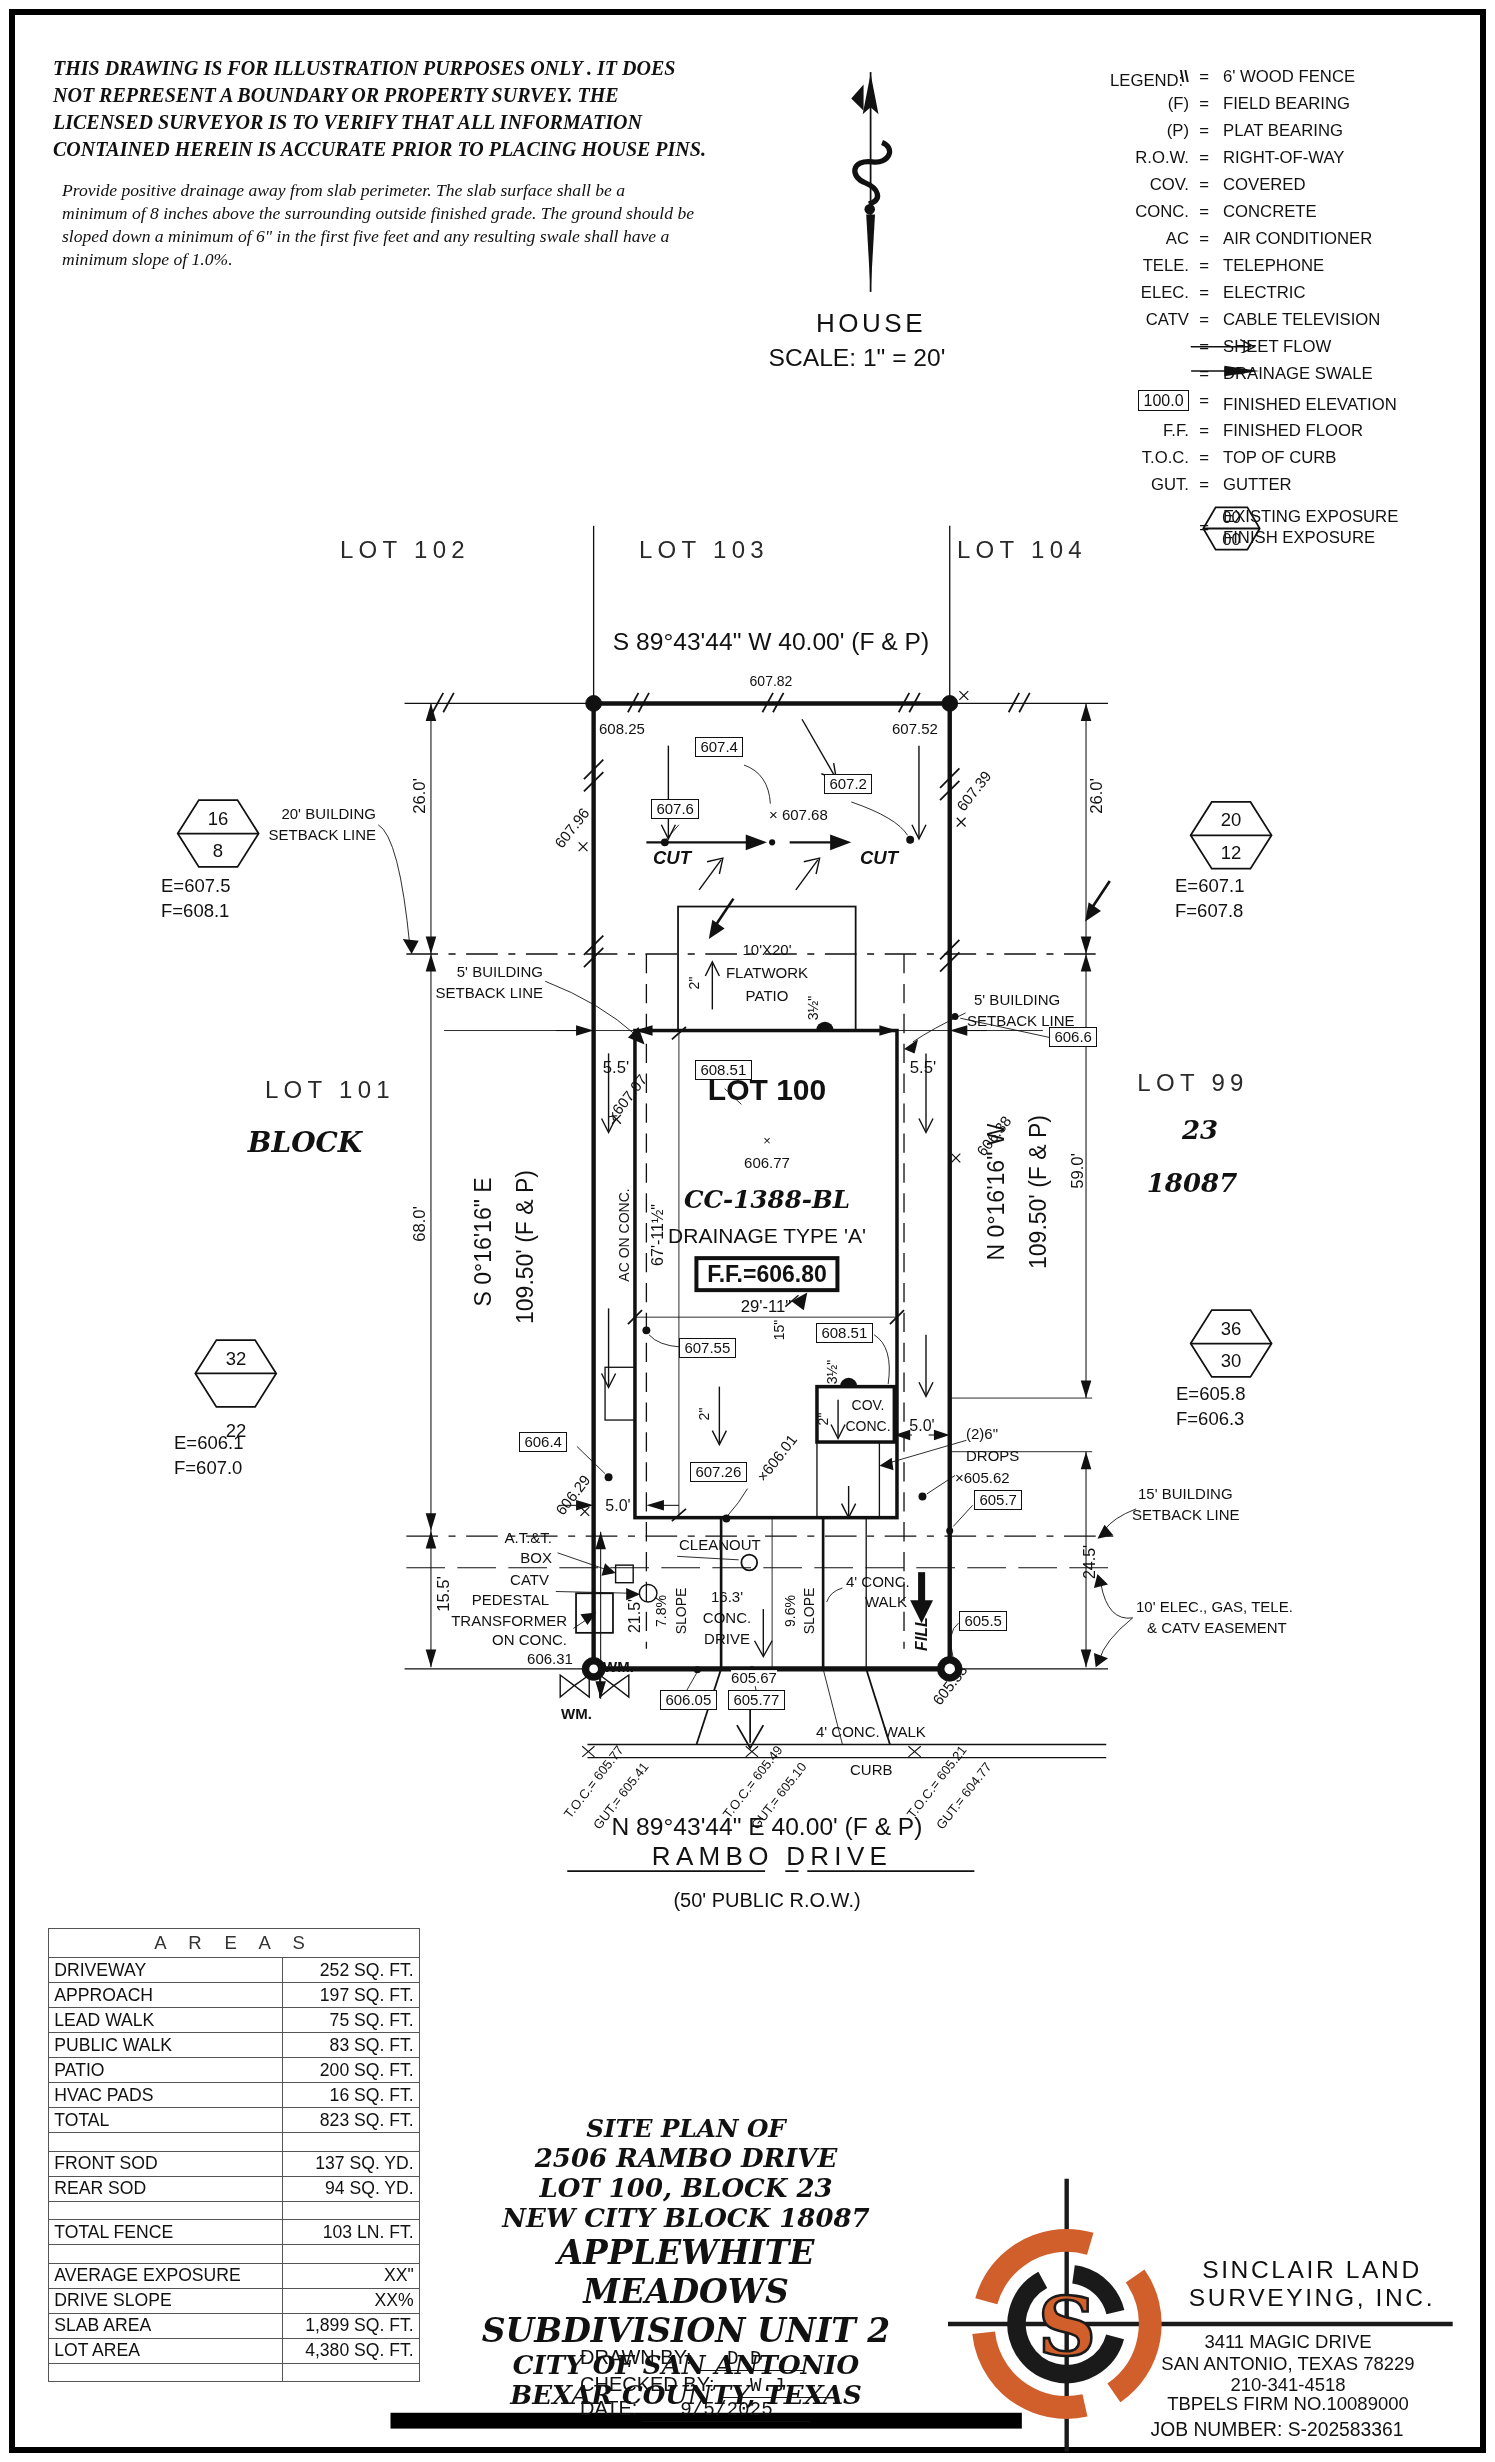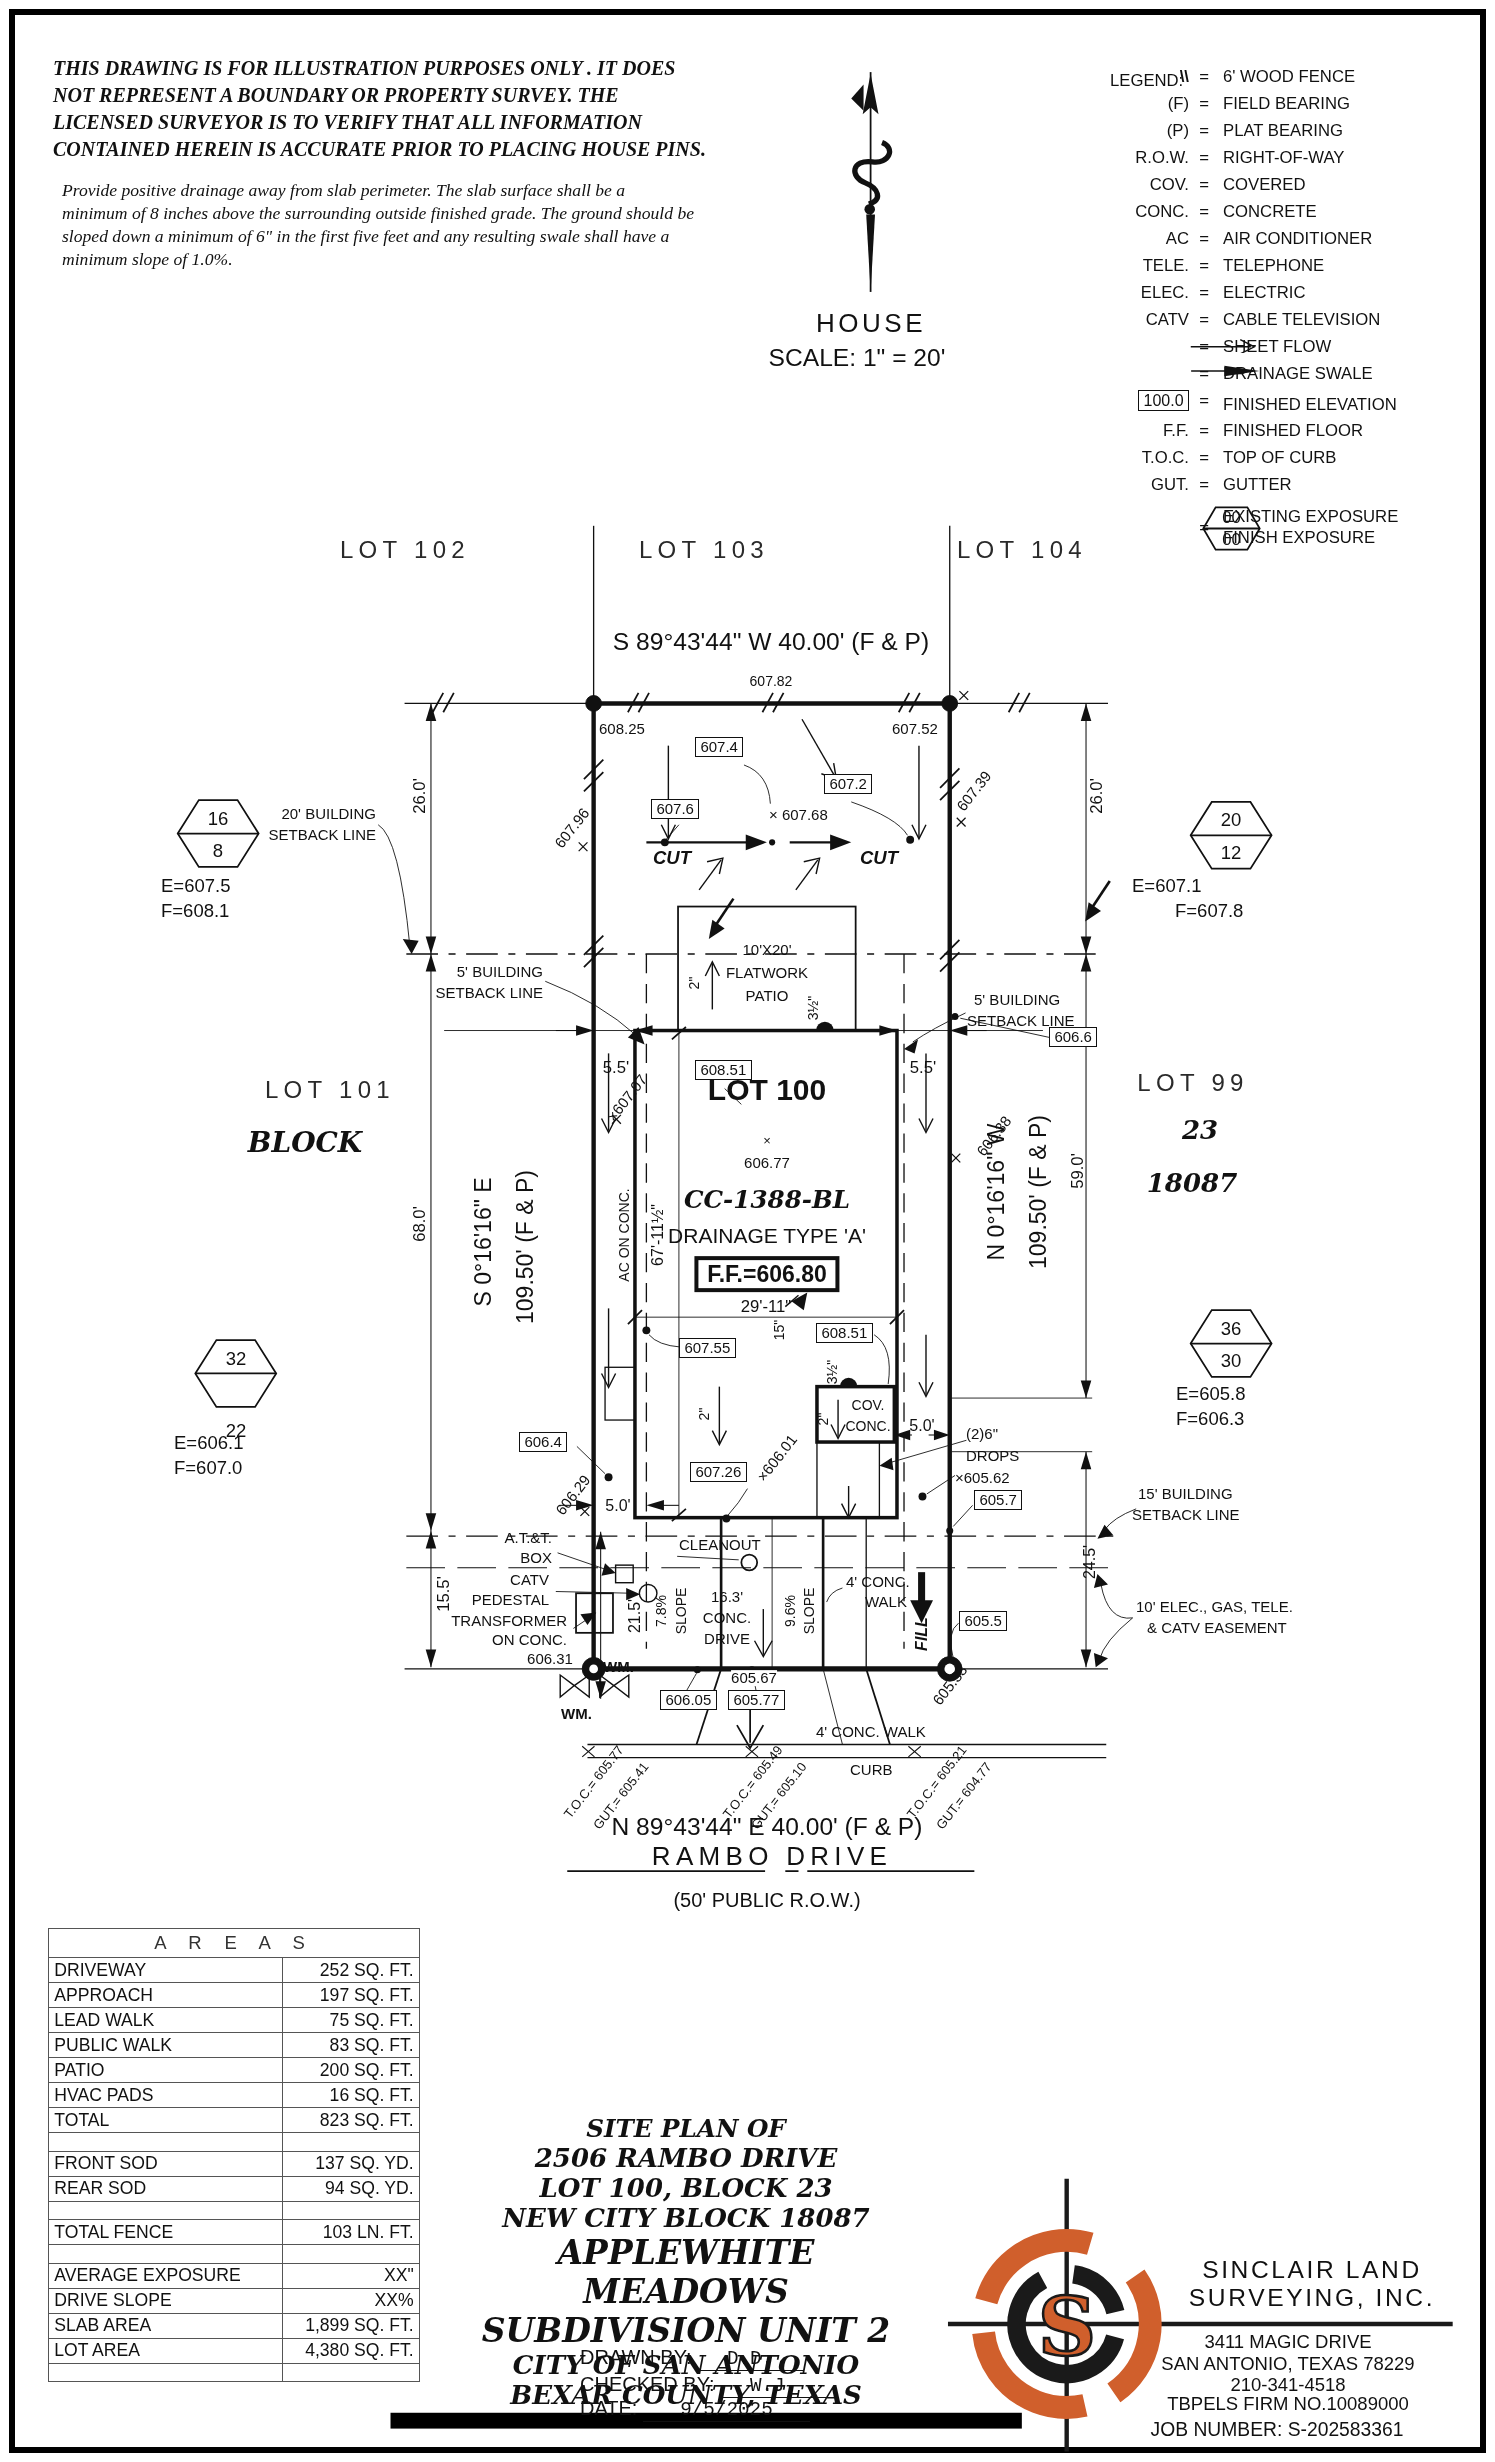--- a/index.html
+++ b/index.html
@@ -581,21 +581,21 @@
   <div class="lbl m t21" style="left:218px;top:819px;">16</div>
   <div class="lbl m t21" style="left:218px;top:851px;">8</div>
   <div class="lbl t21" style="left:161px;top:876px;">E=607.5</div>
   <div class="lbl t21" style="left:161px;top:901px;">F=608.1</div>
   <div class="lbl m t21" style="left:236px;top:1359px;">32</div>
   <div class="lbl m t21" style="left:236px;top:1391px;margin-top:40px;">22</div>
   <div class="lbl t21" style="left:174px;top:1433px;">E=606.1</div>
   <div class="lbl t21" style="left:174px;top:1458px;">F=607.0</div>
   <div class="lbl m t21" style="left:1231px;top:820px;">20</div>
   <div class="lbl m t21" style="left:1231px;top:853px;">12</div>
-  <div class="lbl t21" style="left:1132px;top:876px;">E=607.1</div>
+  <div class="lbl t21" style="left:1175px;top:876px;">E=607.1</div>
   <div class="lbl t21" style="left:1175px;top:901px;">F=607.8</div>
   <div class="lbl m t21" style="left:1231px;top:1329px;">36</div>
   <div class="lbl m t21" style="left:1231px;top:1361px;">30</div>
   <div class="lbl t21" style="left:1176px;top:1384px;">E=605.8</div>
   <div class="lbl t21" style="left:1176px;top:1409px;">F=606.3</div>
 
   <table class="areas">
     <tbody>
         <tr class="hd">
           <td colspan="2">A R E A S</td>

